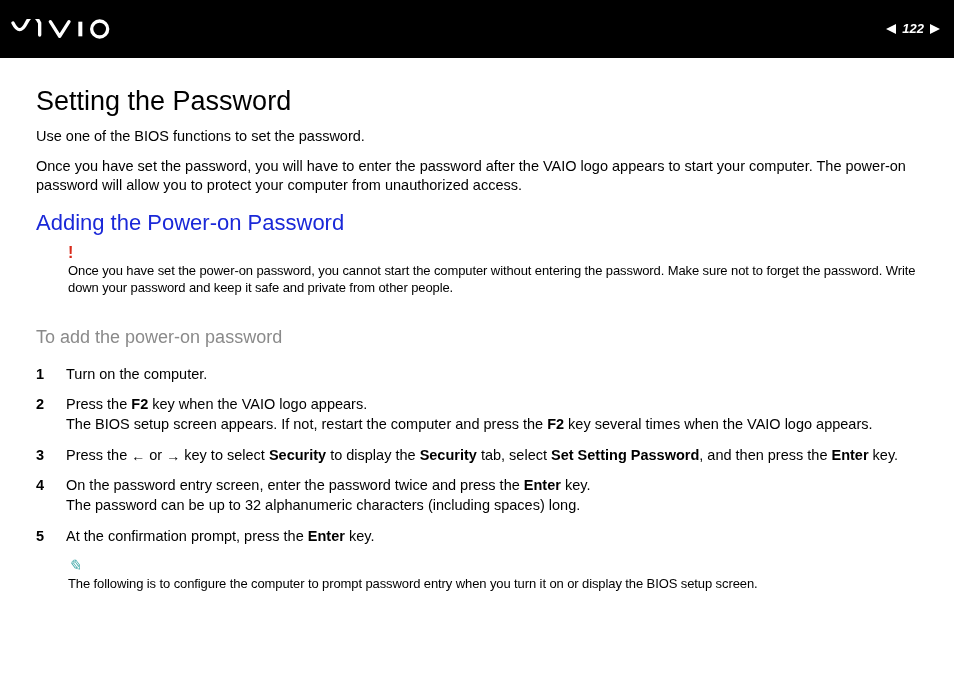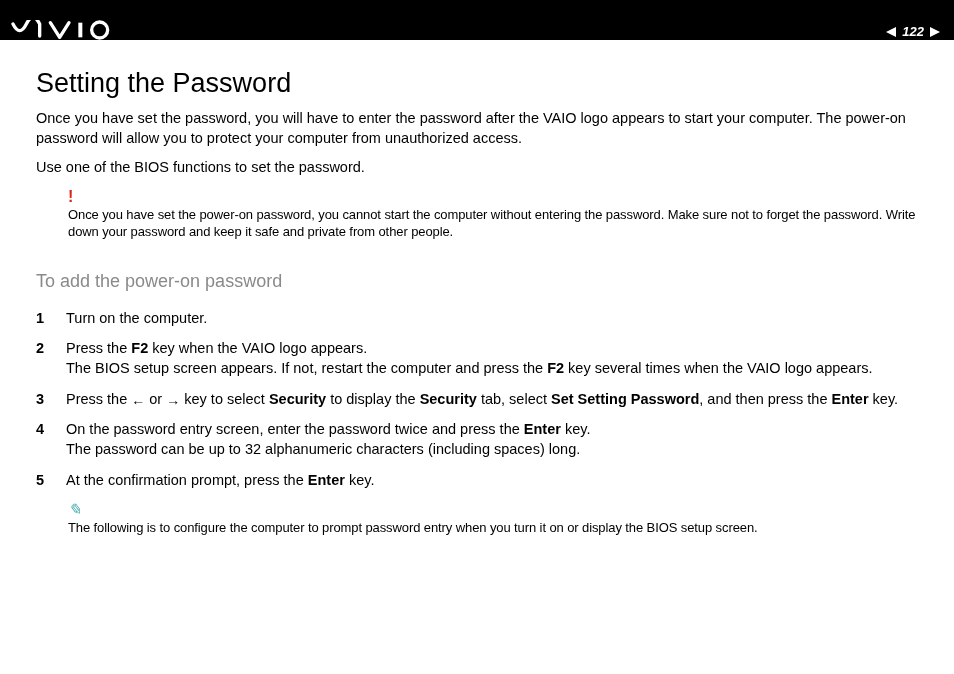--- a/index.html
+++ b/index.html
@@ -1,17 +1,17 @@
 <!DOCTYPE html>
 <html><head>
 <meta charset="utf-8">
 <style>
   * { margin: 0; padding: 0; box-sizing: border-box; }
   html, body { width: 954px; height: 674px; font-family: Arial, Helvetica, sans-serif; background: #fff; color: #000; }
-  .header { background: #000; color: #fff; height: 40px; display: flex; align-items: flex-end; justify-content: space-between; padding: 0 14px 0 10px; gap: 32px; }
+  .header { background: #000; color: #fff; height: 58px; display: flex; align-items: center; justify-content: space-between; padding: 0 14px 0 10px; gap: 32px; }
   .logo { display: flex; align-items: center; gap: 2px; }
   .logo svg { height: 20px; }
   .header-right { text-align: right; font-size: 12px; line-height: 1.25; }
   .pagenav { display: flex; align-items: center; justify-content: flex-end; gap: 6px; font-style: italic; font-weight: bold; }
   .pagenav .tri { width: 0; height: 0; border-top: 5px solid transparent; border-bottom: 5px solid transparent; }
   .tri-left { border-right: 10px solid #fff; }
   .tri-right { border-left: 10px solid #fff; }
   .pagenum { font-size: 13px; }
   .crumb { font-weight: bold; font-size: 12px; }
   .content { padding: 28px 28px 20px 36px; }
@@ -47,23 +47,24 @@
     <div class="pagenav">
       <span class="tri tri-left"></span>
       <span class="pagenum">122</span>
       <span class="tri tri-right"></span>
     </div>
   </div>
 </div>
 
 <div class="content">
   <h1>Setting the Password</h1>
+  <p class="body">Use one of the BIOS functions to set the password.</p>
   <p class="body">Once you have set the password, you will have to enter the password after the VAIO logo appears to start your computer. The power-on password will allow you to protect your computer from unauthorized access.</p>
-  <p class="body">Use one of the BIOS functions to set the password.</p>
 
+  <h2 class="blue">Adding the Power-on Password</h2>
 
   <div class="warn-block">
     <div class="bang">!</div>
     <p class="condensed">Once you have set the power-on password, you cannot start the computer without entering the password. Make sure not to forget the password. Write down your password and keep it safe and private from other people.</p>
     <br>
   </div>
 
   <h3 class="grey">To add the power-on password</h3>
 
   <ol class="steps">

